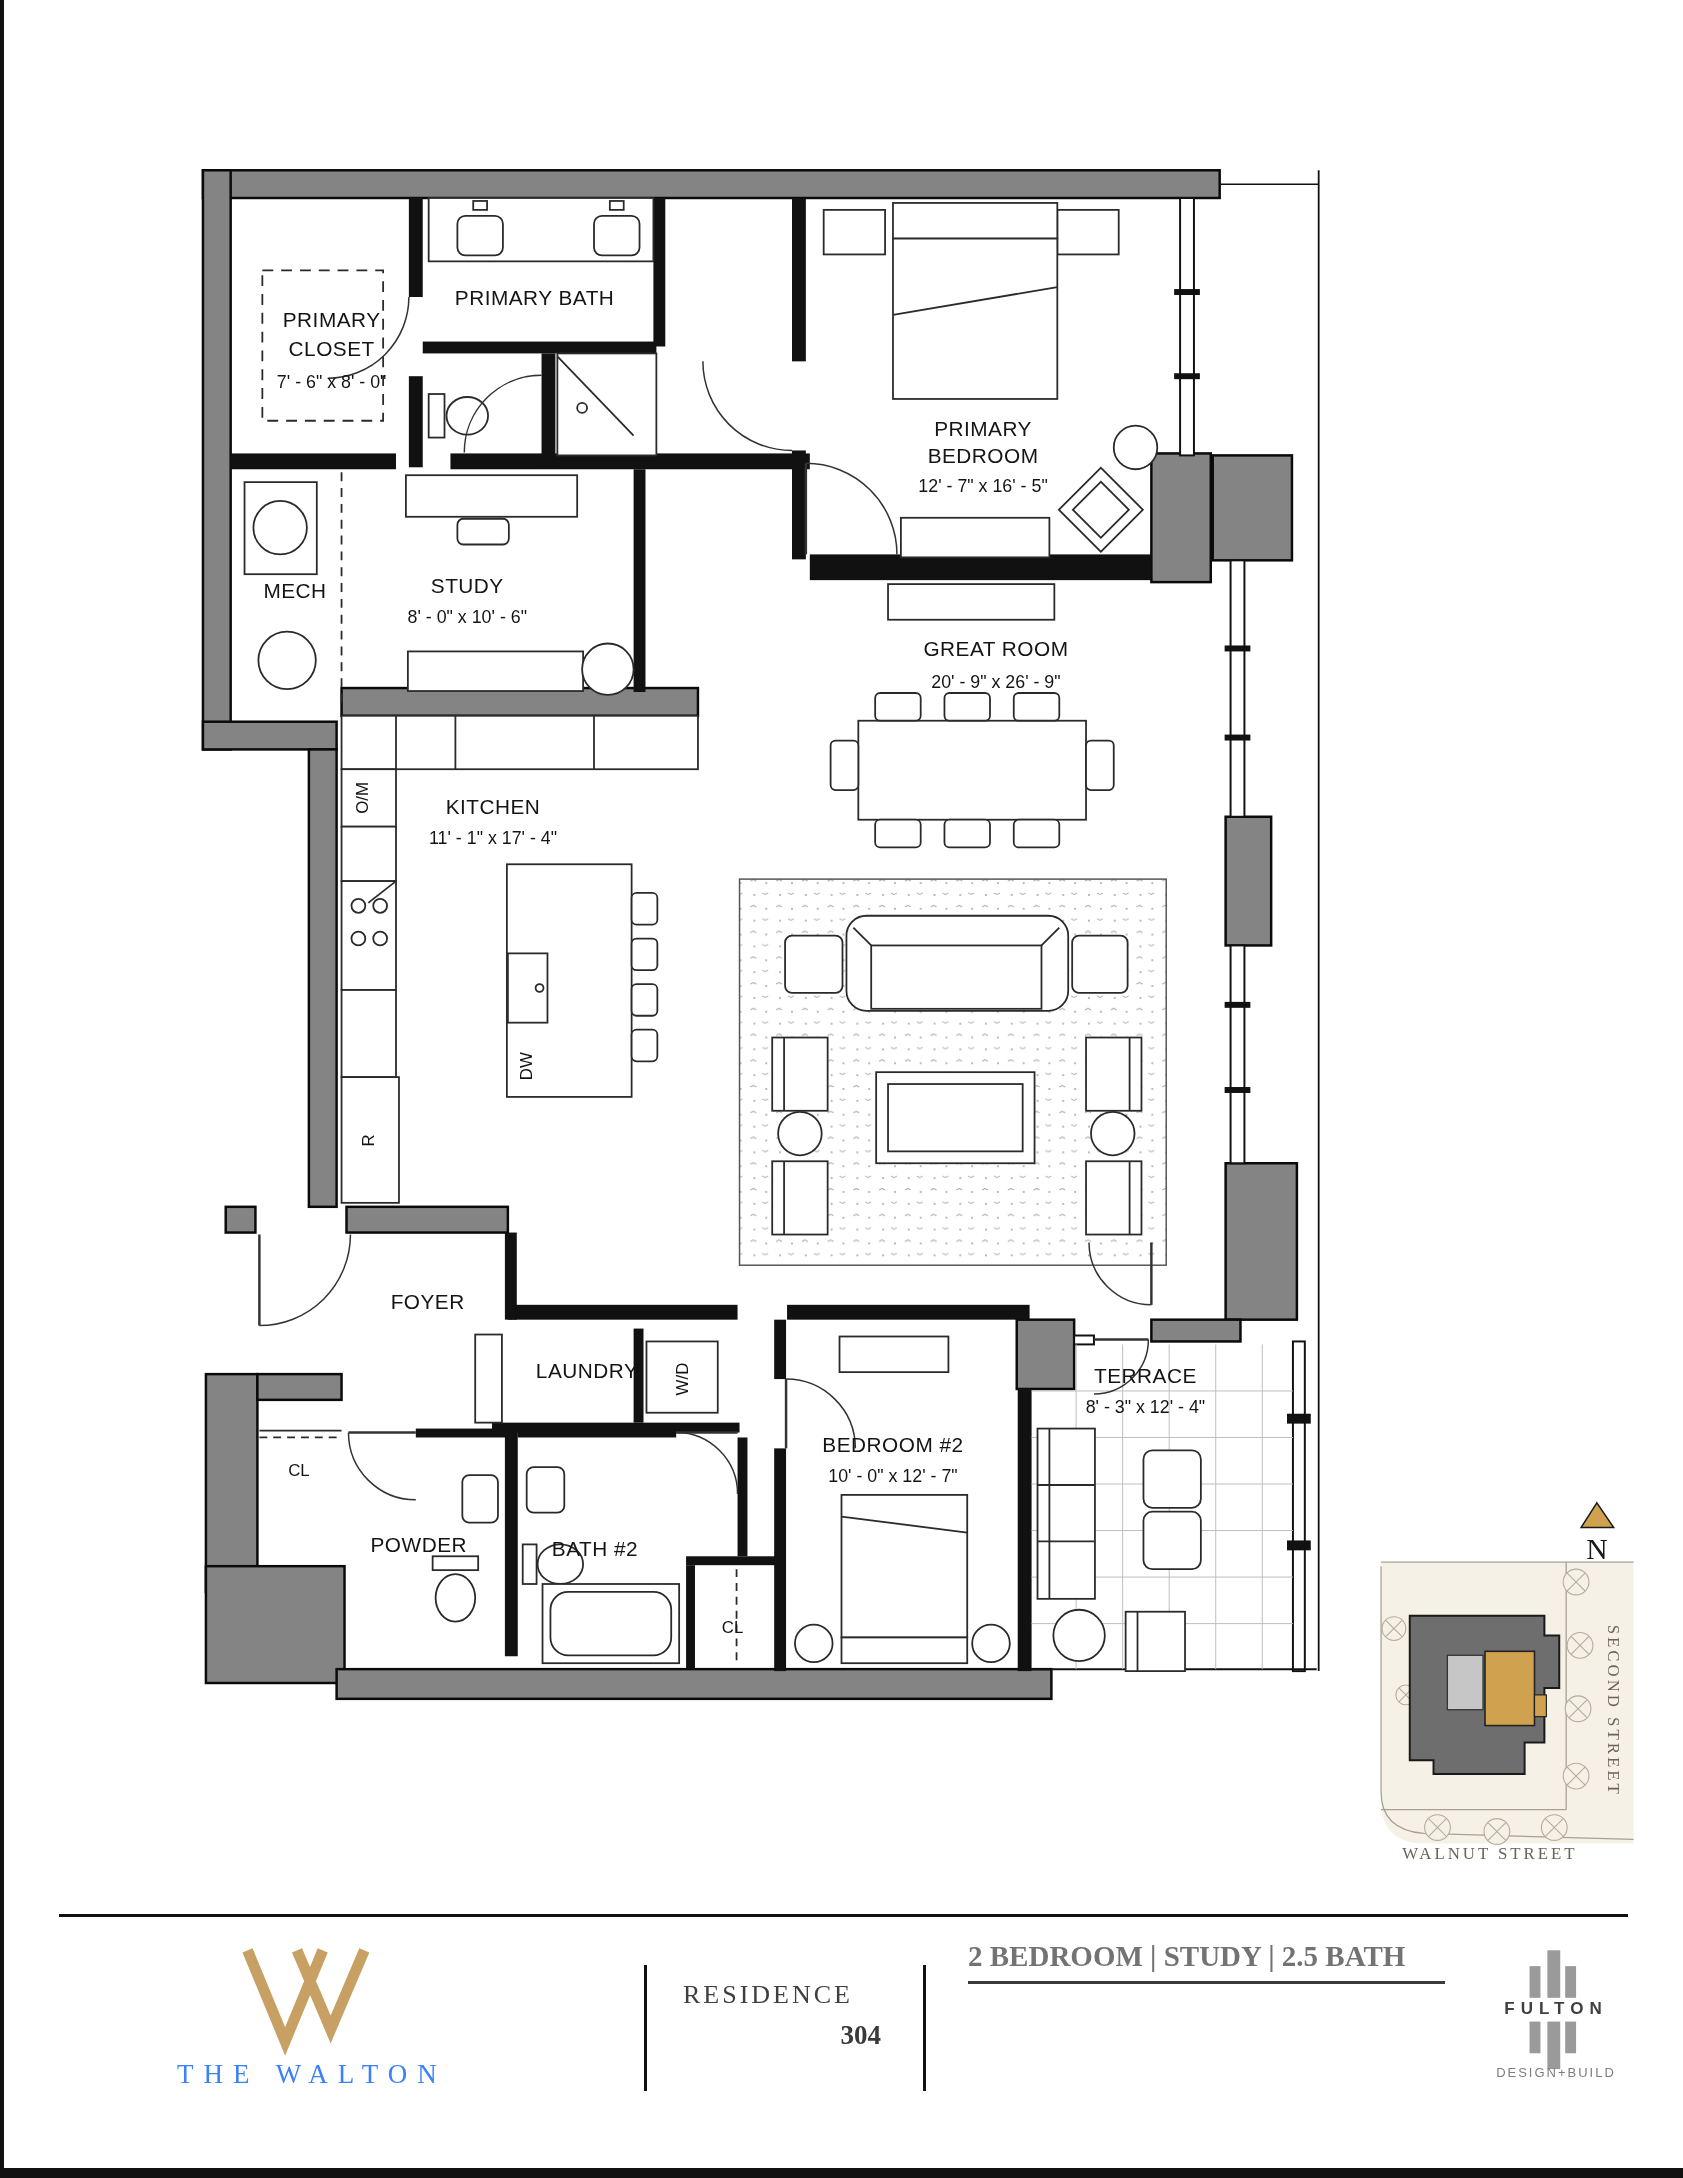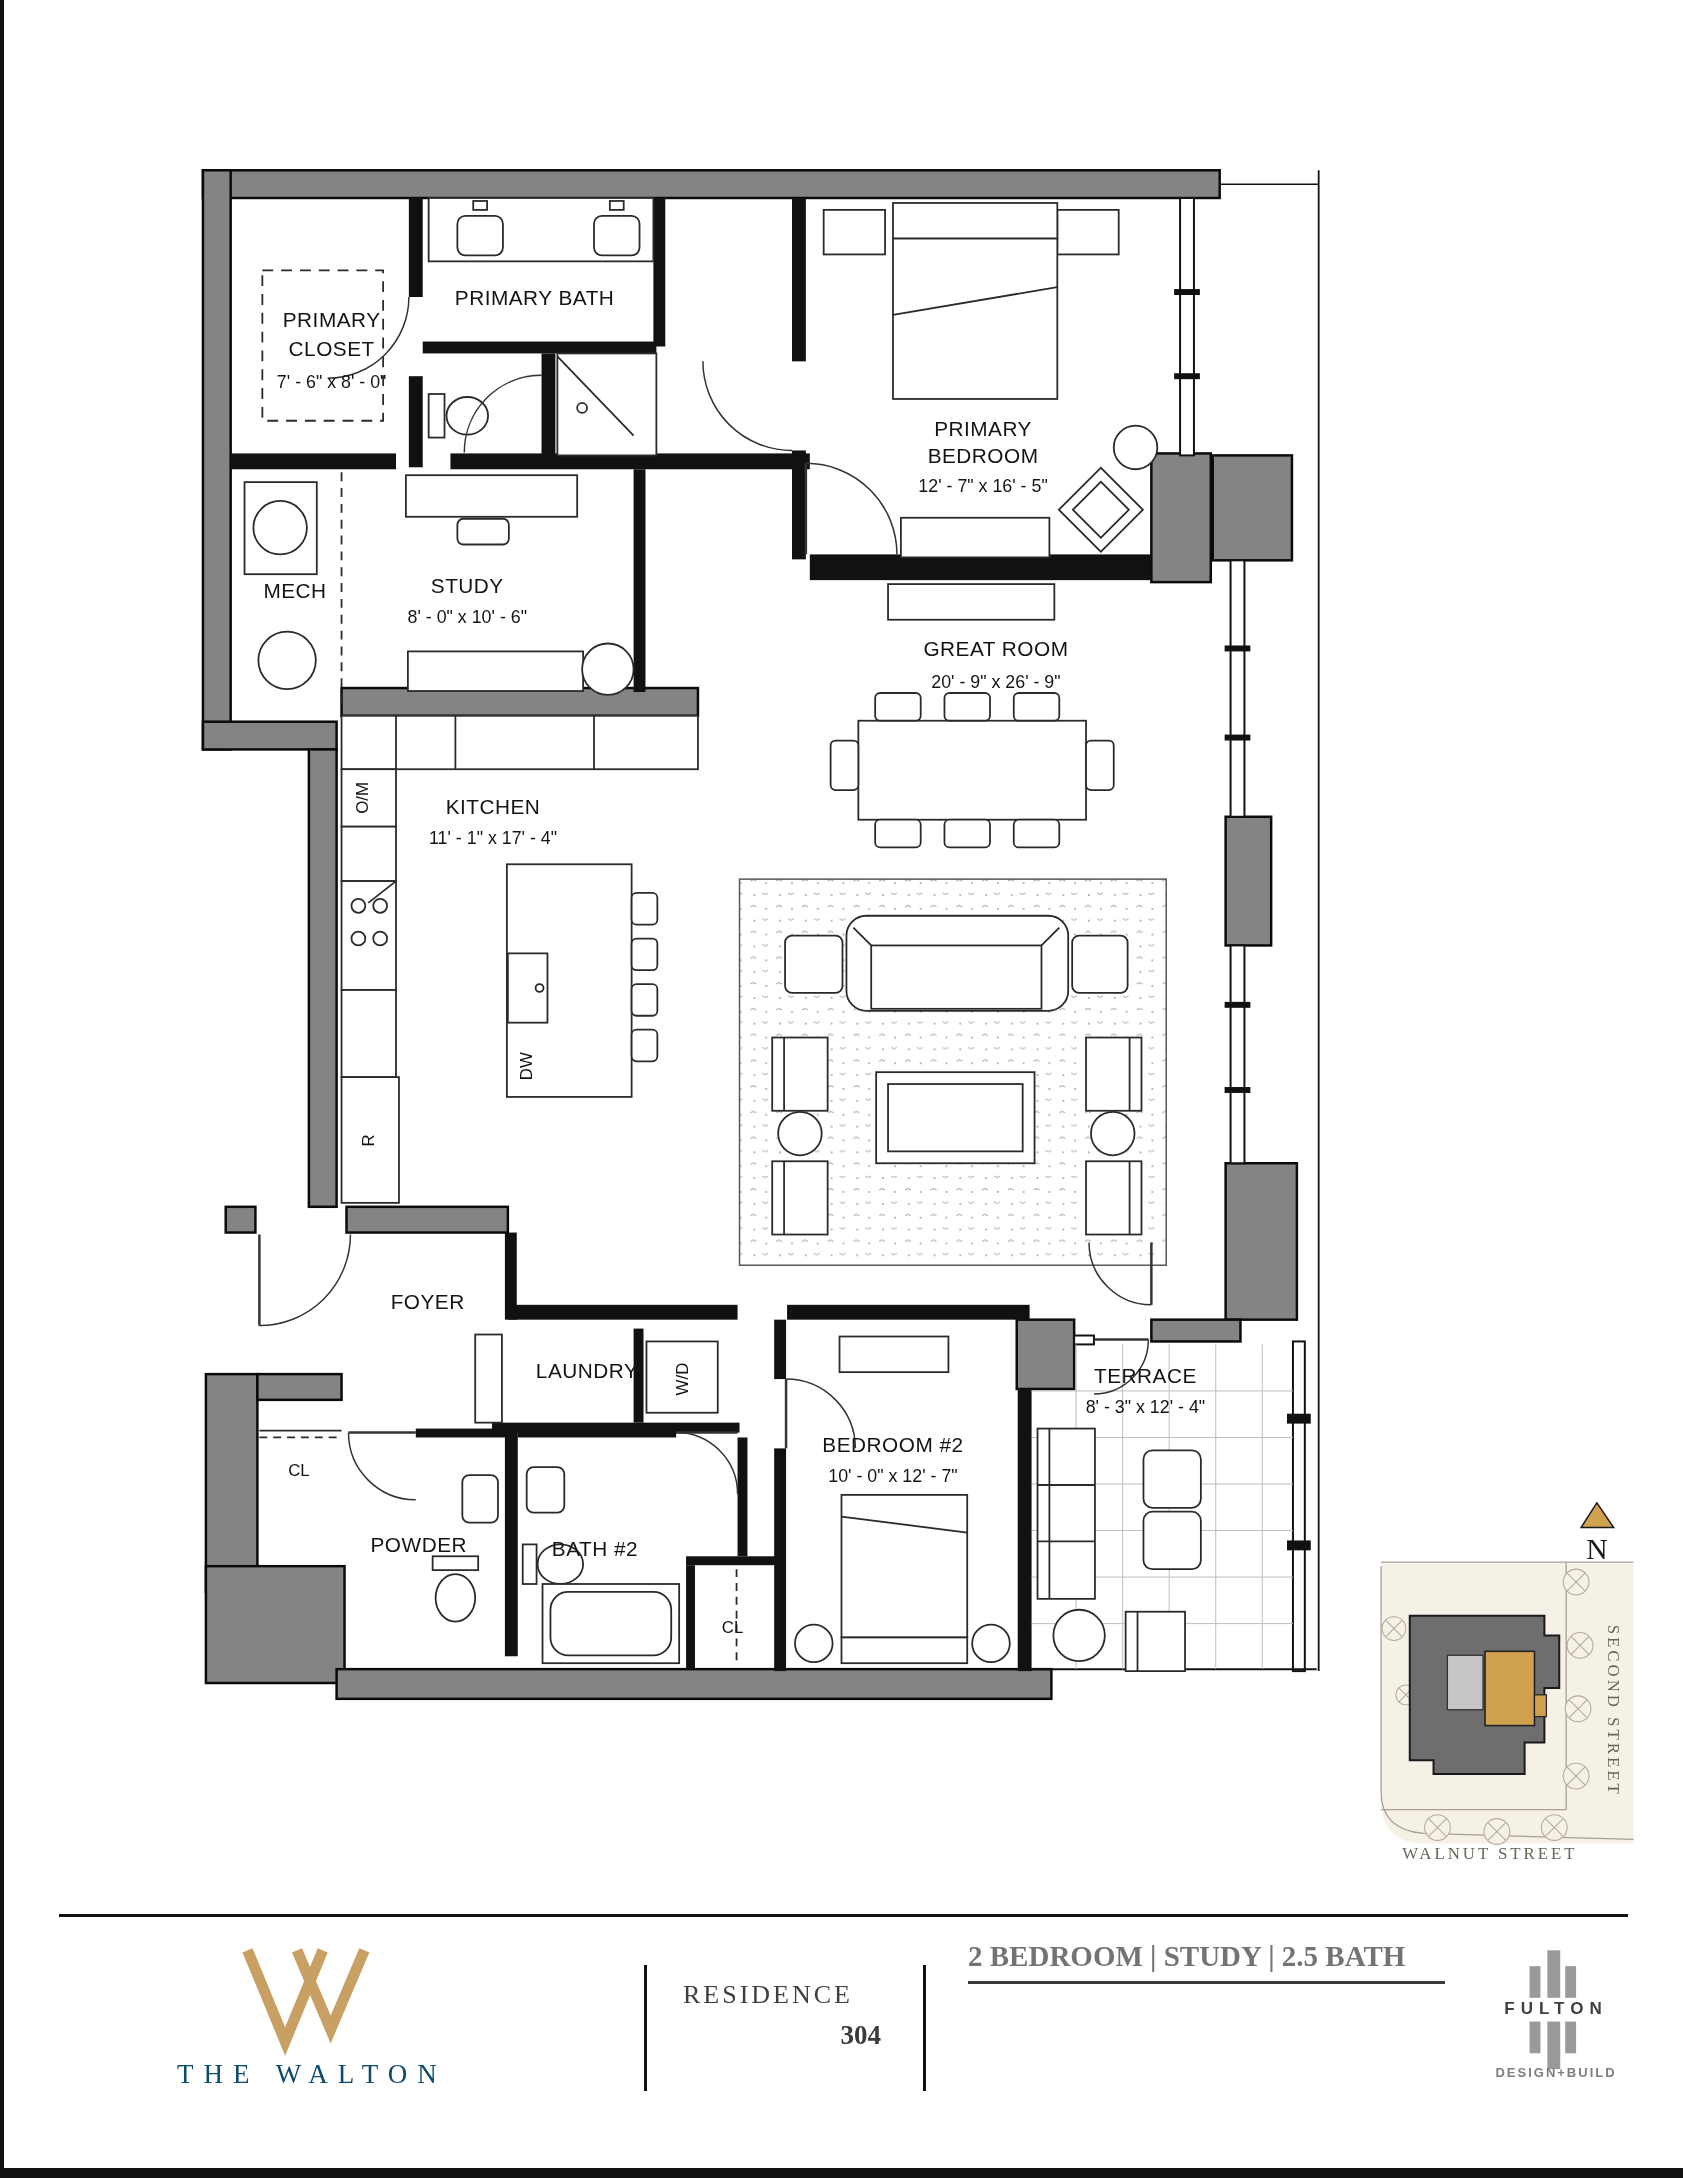--- a/index.html
+++ b/index.html
@@ -5,29 +5,29 @@
   html,body{margin:0;padding:0;background:#e8e8e8;}
   .page{position:relative;width:1683px;height:2178px;background:#ffffff;overflow:hidden;margin:0 auto;}
   .abs{position:absolute;}
   svg text{font-family:"Liberation Sans",sans-serif;}
   .room{font-size:21px;fill:#141414;letter-spacing:0.5px;}
   .dims{font-size:18px;fill:#141414;}
   .small{font-size:17px;fill:#141414;}
   .street{font-family:"Liberation Serif",serif;font-size:17px;fill:#6b6558;letter-spacing:3px;}
   .footer-rule{left:59px;top:1914px;width:1569px;height:3px;background:#111;}
   .vdiv{top:1965px;width:3px;height:126px;background:#111;}
-  .brand-name{left:114px;top:2059px;width:396px;text-align:center;font-family:"Liberation Serif",serif;font-size:27px;letter-spacing:10px;color:#0c4a6e;}
+  .brand-name{left:114px;top:2059px;width:396px;text-align:center;font-family:"Liberation Serif",serif;font-size:27px;letter-spacing:10px;color:#3b82f6;}
   .res-label{left:683px;top:1980px;width:198px;text-align:left;font-family:"Liberation Serif",serif;font-size:26px;letter-spacing:3px;color:#3f3f3f;}
   .res-num{left:683px;top:2020px;width:198px;text-align:right;font-family:"Liberation Serif",serif;font-size:27px;font-weight:bold;color:#3a3a3a;}
   .unit-type{left:968px;top:1940px;width:495px;font-family:"Liberation Serif",serif;font-size:29px;font-weight:bold;color:#737373;}
   .unit-underline{left:968px;top:1981px;width:477px;height:3px;background:#3a3a3a;}
   .metrics{left:968px;top:1993px;width:420px;font-family:"Liberation Serif",serif;font-size:26px;color:#454545;}
   .metric-row{display:flex;justify-content:space-between;line-height:31px;}
   .fulton-name{left:1475px;top:1999px;width:162px;text-align:center;font-size:17px;font-weight:bold;letter-spacing:6px;color:#3f3f3f;font-family:"Liberation Sans",sans-serif;}
-  .fulton-sub{left:1475px;top:2065px;width:162px;text-align:center;font-size:13px;font-weight:bold;letter-spacing:2px;color:#7e7e7e;font-family:"Liberation Sans",sans-serif;}
+  .fulton-sub{left:1475px;top:2065px;width:162px;text-align:center;font-size:13px;font-weight:normal;letter-spacing:2px;color:#7e7e7e;font-family:"Liberation Sans",sans-serif;}
   .disclaimer{left:59px;top:2111px;width:1544px;font-family:"Liberation Serif",serif;font-size:15px;letter-spacing:0.4px;color:#1c1c1c;}
   .bottom-bar{left:0;top:2168px;width:1683px;height:10px;background:#111;}
   .left-edge{left:0;top:0;width:4px;height:2178px;background:#111;}
 </style>
 </head>
 <body>
 
 <div class="page">
 
 <svg width="1683" height="2178" viewBox="0 0 1700 2200" class="abs" style="left:0;top:0">

